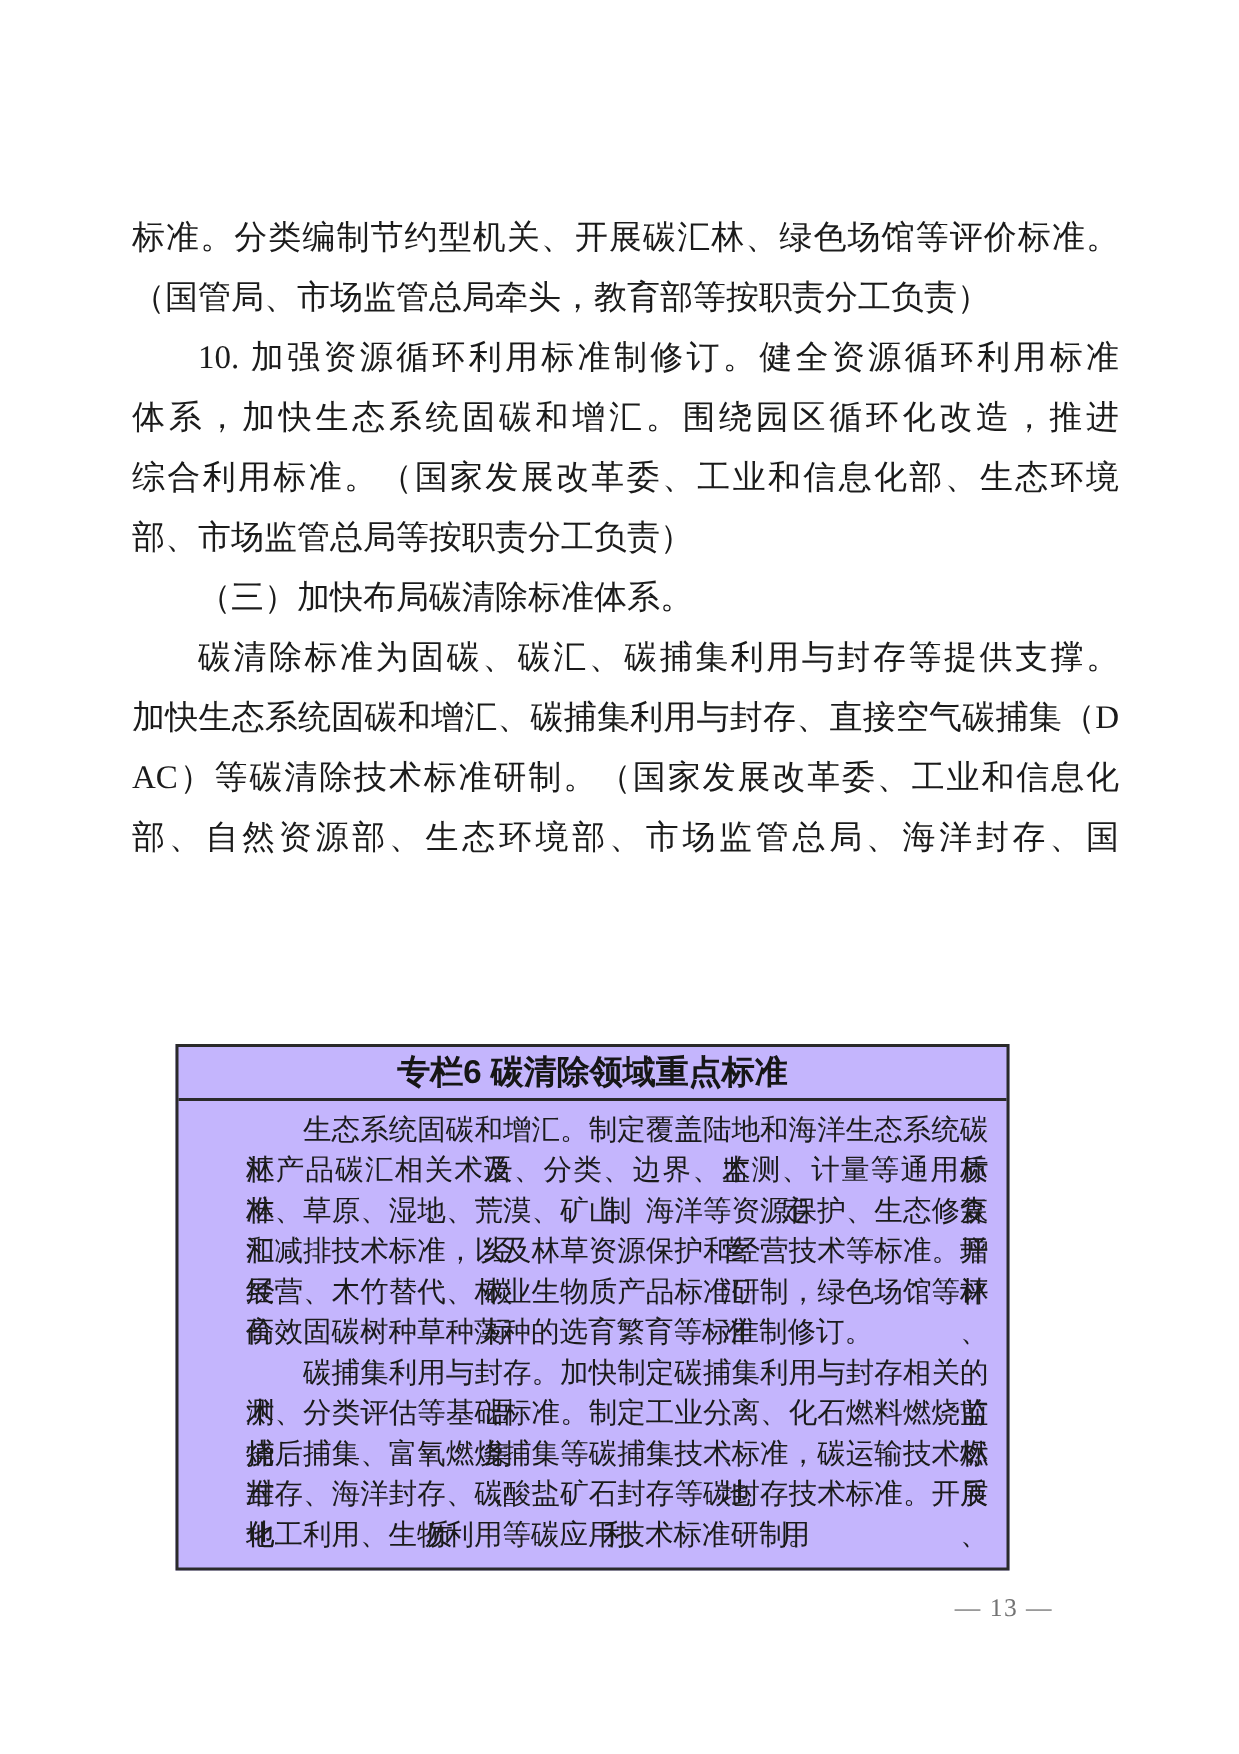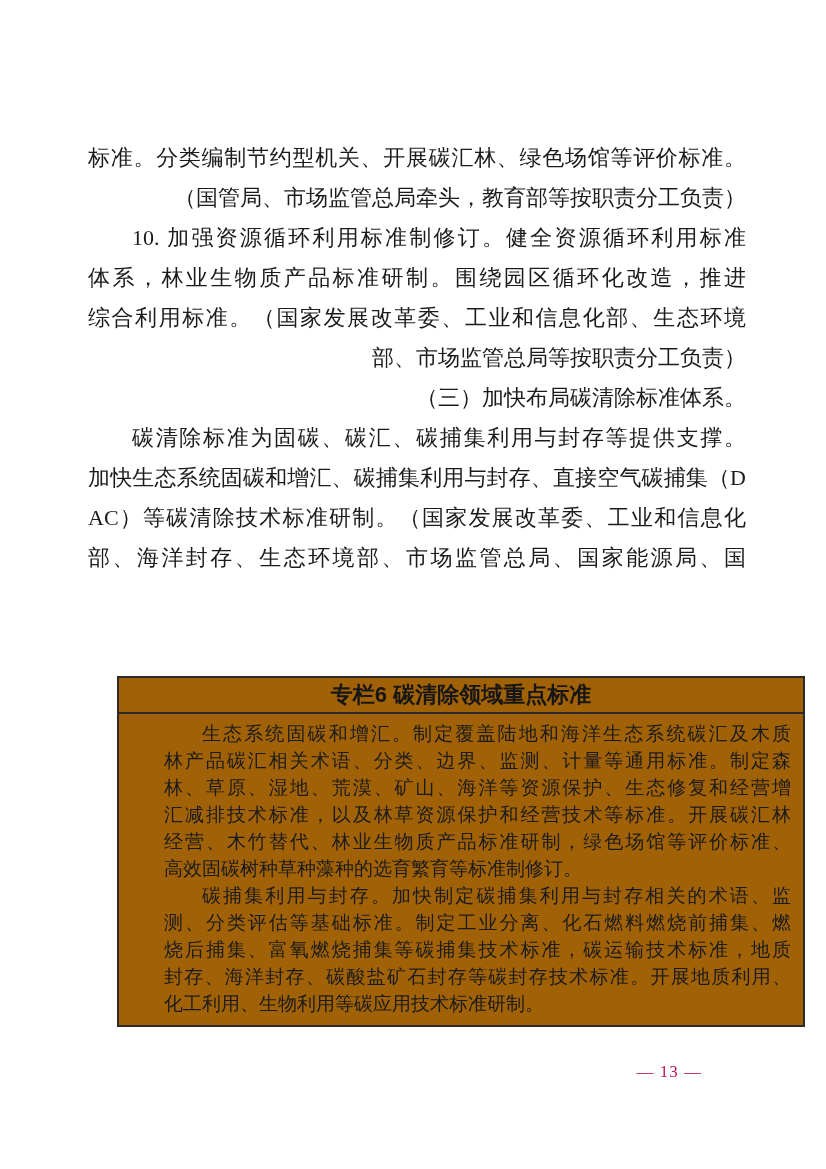--- a/index.html
+++ b/index.html
@@ -19,38 +19,38 @@
   .content {
     position: absolute;
     left: 88px;
     top: 138px;
     width: 658px;
   }
   .content .line {
     font-size: 22px;
     line-height: 40px;
     height: 40px;
-    text-align: right;
+    text-align: left;
     overflow: visible;
   }
   .line.fill {
     text-align: justify;
     text-align-last: justify;
   }
   .line.indent {
     text-indent: 2em;
   }
   .box {
     position: absolute;
     left: 117px;
-    top: 676px;
-    width: 688px;
+    top: 696px;
+    width: 556px;
     box-sizing: border-box;
     border: 2px solid #2a2a2a;
-    background: #a16207;
+    background: #c4b5fd;
   }
   .box-title {
     height: 34px;
     line-height: 34px;
     text-align: center;
     font-family: "Liberation Sans", sans-serif;
     font-weight: bold;
     font-size: 22px;
     border-bottom: 2px solid #2a2a2a;
     color: #161616;
@@ -63,41 +63,41 @@
     line-height: 27px;
     height: 27px;
     margin-left: 33px;
   }
   .footer {
     position: absolute;
     top: 1062px;
     right: 124px;
     font-size: 17px;
     letter-spacing: 1px;
-    color: #be185d;
+    color: #737373;
     font-family: "Liberation Serif", serif;
   }
 </style>
 </head>
 <body>
 
 <div class="page">
 
   <div class="content">
       <div class="line fill">标准。分类编制节约型机关、开展碳汇林、绿色场馆等评价标准。</div>
       <div class="line">（国管局、市场监管总局牵头，教育部等按职责分工负责）</div>
       <div class="line indent fill">10. 加强资源循环利用标准制修订。健全资源循环利用标准</div>
-      <div class="line fill">体系，林业生物质产品标准研制。围绕园区循环化改造，推进</div>
+      <div class="line fill">体系，加快生态系统固碳和增汇。围绕园区循环化改造，推进</div>
       <div class="line fill">综合利用标准。（国家发展改革委、工业和信息化部、生态环境</div>
       <div class="line">部、市场监管总局等按职责分工负责）</div>
       <div class="line indent">（三）加快布局碳清除标准体系。</div>
       <div class="line indent fill">碳清除标准为固碳、碳汇、碳捕集利用与封存等提供支撑。</div>
       <div class="line fill">加快生态系统固碳和增汇、碳捕集利用与封存、直接空气碳捕集（D</div>
       <div class="line fill">AC）等碳清除技术标准研制。（国家发展改革委、工业和信息化</div>
-      <div class="line fill">部、海洋封存、生态环境部、市场监管总局、国家能源局、国</div>
+      <div class="line fill">部、自然资源部、生态环境部、市场监管总局、海洋封存、国</div>
     </div>
 
   <div class="box">
     <div class="box-title">专栏6 碳清除领域重点标准</div>
     <div class="box-body">
         <div class="line indent fill">生态系统固碳和增汇。制定覆盖陆地和海洋生态系统碳汇及木质</div>
         <div class="line fill">林产品碳汇相关术语、分类、边界、监测、计量等通用标准。制定森</div>
         <div class="line fill">林、草原、湿地、荒漠、矿山、海洋等资源保护、生态修复和经营增</div>
         <div class="line fill">汇减排技术标准，以及林草资源保护和经营技术等标准。开展碳汇林</div>
         <div class="line fill">经营、木竹替代、林业生物质产品标准研制，绿色场馆等评价标准、</div>

